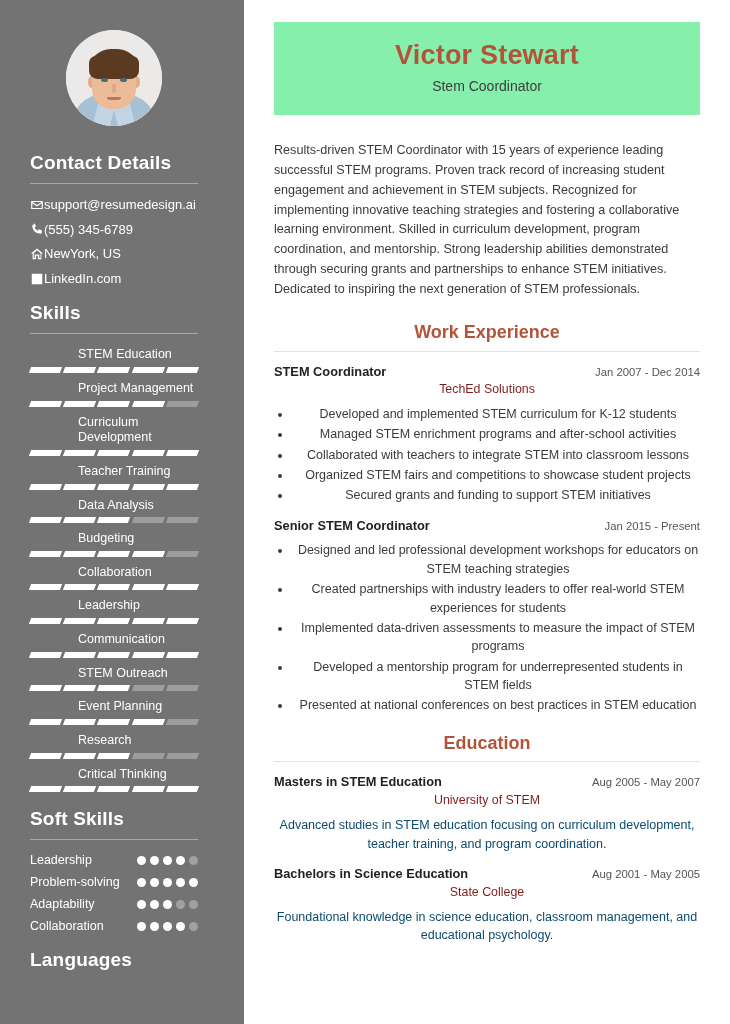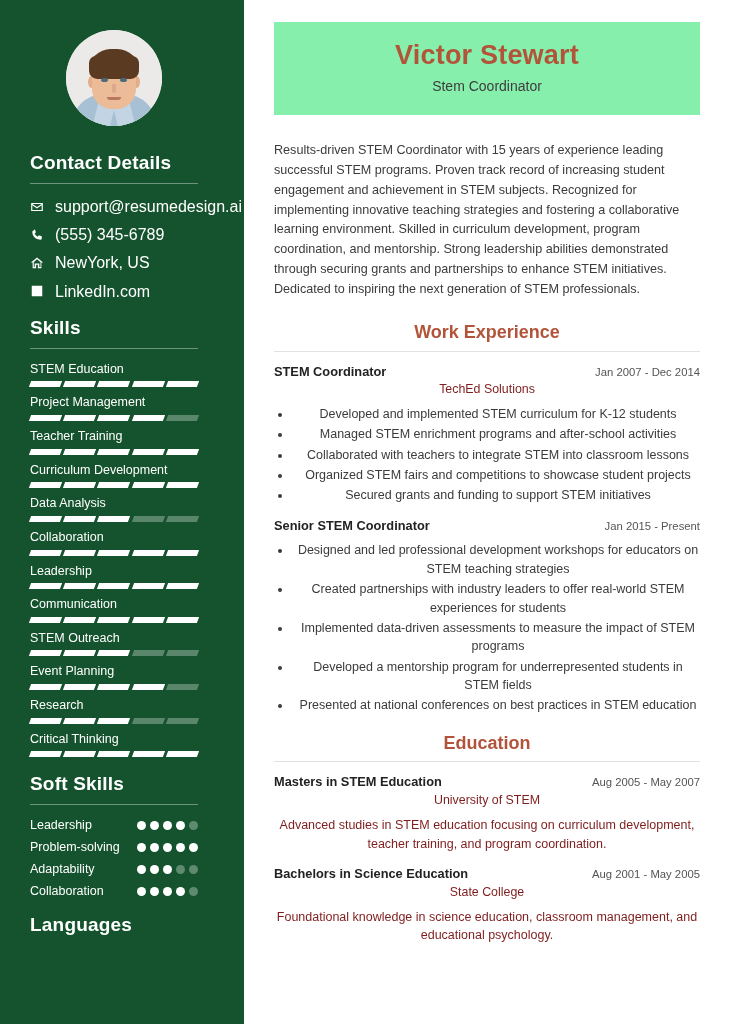--- a/index.html
+++ b/index.html
@@ -18,21 +18,21 @@
     height: 1024px;
     display: flex;
     background: #ffffff;
     overflow: hidden;
   }
 
   
   #sidebar {
     width: 244px;
     flex: 0 0 244px;
-    background: #14532d;
+    background: #737373;
     color: #ffffff;
     padding: 24px 16px 0 0;
     position: relative;
   }
 
   .sb-pad { padding: 0 30px 0 30px; }
 
   .photo-wrap {
     display: flex;
     justify-content: center;
@@ -104,40 +104,40 @@
     height: 1px;
     background: rgba(255,255,255,.38);
     margin-bottom: 13px;
   }
 
   
   .contact-list { list-style: none; }
   .contact-item {
     display: flex;
     align-items: center;
-    gap: 11px;
-    font-size: 16px;
+    font-size: 13px;
     margin-bottom: 9px;
     line-height: 1.2;
     color: #ffffff;
   }
   .c-ico {
     width: 14px; height: 14px;
     display: inline-flex; align-items: center; justify-content: center;
     flex: 0 0 14px;
   }
   .c-ico svg { width: 14px; height: 14px; fill: #ffffff; }
 
   
   .skill-row { margin-bottom: 8px; }
   .skill-name {
     font-size: 12.5px;
     margin-bottom: 4px;
     line-height: 1.25;
     color: #ffffff;
+    margin-left: 48px;
   }
   .skill-bar {
     display: flex;
     gap: 3px;
     height: 6px;
   }
   .seg {
     flex: 1 1 auto;
     height: 6px;
     background: rgba(255,255,255,.30);
@@ -244,21 +244,21 @@
   .bullets li {
     font-size: 12.5px;
     line-height: 1.47;
     color: #3b3b3b;
     margin-bottom: 2px;
     padding-left: 4px;
   }
   .entry-desc {
     font-size: 12.5px;
     line-height: 1.5;
-    color: #7f1d1d;
+    color: #0c4a6e;
     margin-top: 7px;
   }
 </style>
 </head>
 <body>
 
 <div id="resume">
 
   <aside id="sidebar">
 
@@ -346,46 +346,56 @@
             <div class="skill-name">Project Management</div>
             <div class="skill-bar">
               <span class="seg on"></span>
               <span class="seg on"></span>
               <span class="seg on"></span>
               <span class="seg on"></span>
               <span class="seg"></span>
             </div>
           </div>
           <div class="skill-row">
+            <div class="skill-name">Curriculum Development</div>
+            <div class="skill-bar">
+              <span class="seg on"></span>
+              <span class="seg on"></span>
+              <span class="seg on"></span>
+              <span class="seg on"></span>
+              <span class="seg on"></span>
+            </div>
+          </div>
+          <div class="skill-row">
             <div class="skill-name">Teacher Training</div>
             <div class="skill-bar">
               <span class="seg on"></span>
               <span class="seg on"></span>
               <span class="seg on"></span>
               <span class="seg on"></span>
               <span class="seg on"></span>
             </div>
           </div>
           <div class="skill-row">
-            <div class="skill-name">Curriculum Development</div>
-            <div class="skill-bar">
-              <span class="seg on"></span>
-              <span class="seg on"></span>
-              <span class="seg on"></span>
-              <span class="seg on"></span>
-              <span class="seg on"></span>
-            </div>
-          </div>
-          <div class="skill-row">
             <div class="skill-name">Data Analysis</div>
             <div class="skill-bar">
               <span class="seg on"></span>
               <span class="seg on"></span>
               <span class="seg on"></span>
               <span class="seg"></span>
+              <span class="seg"></span>
+            </div>
+          </div>
+          <div class="skill-row">
+            <div class="skill-name">Budgeting</div>
+            <div class="skill-bar">
+              <span class="seg on"></span>
+              <span class="seg on"></span>
+              <span class="seg on"></span>
+              <span class="seg on"></span>
               <span class="seg"></span>
             </div>
           </div>
           <div class="skill-row">
             <div class="skill-name">Collaboration</div>
             <div class="skill-bar">
               <span class="seg on"></span>
               <span class="seg on"></span>
               <span class="seg on"></span>
               <span class="seg on"></span>

